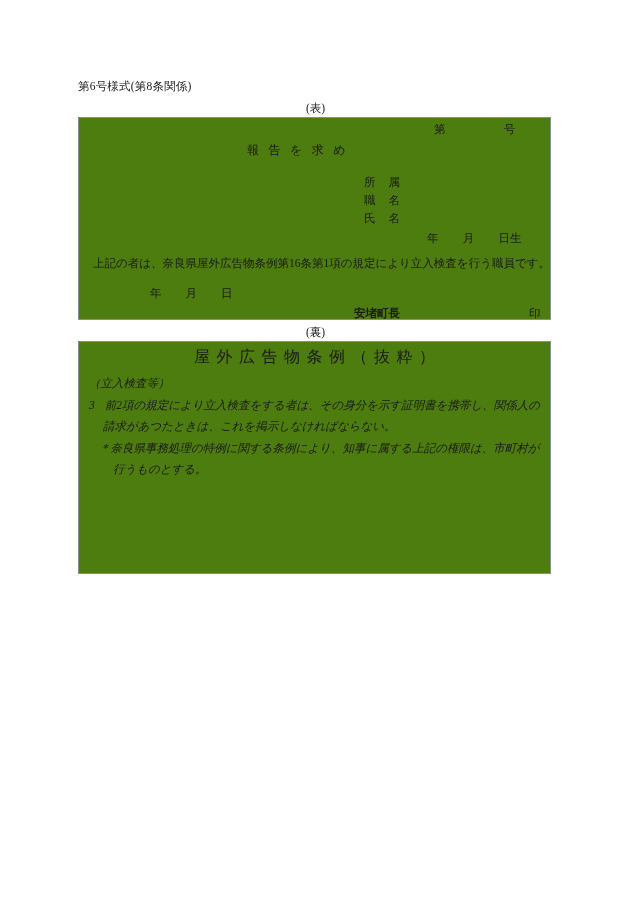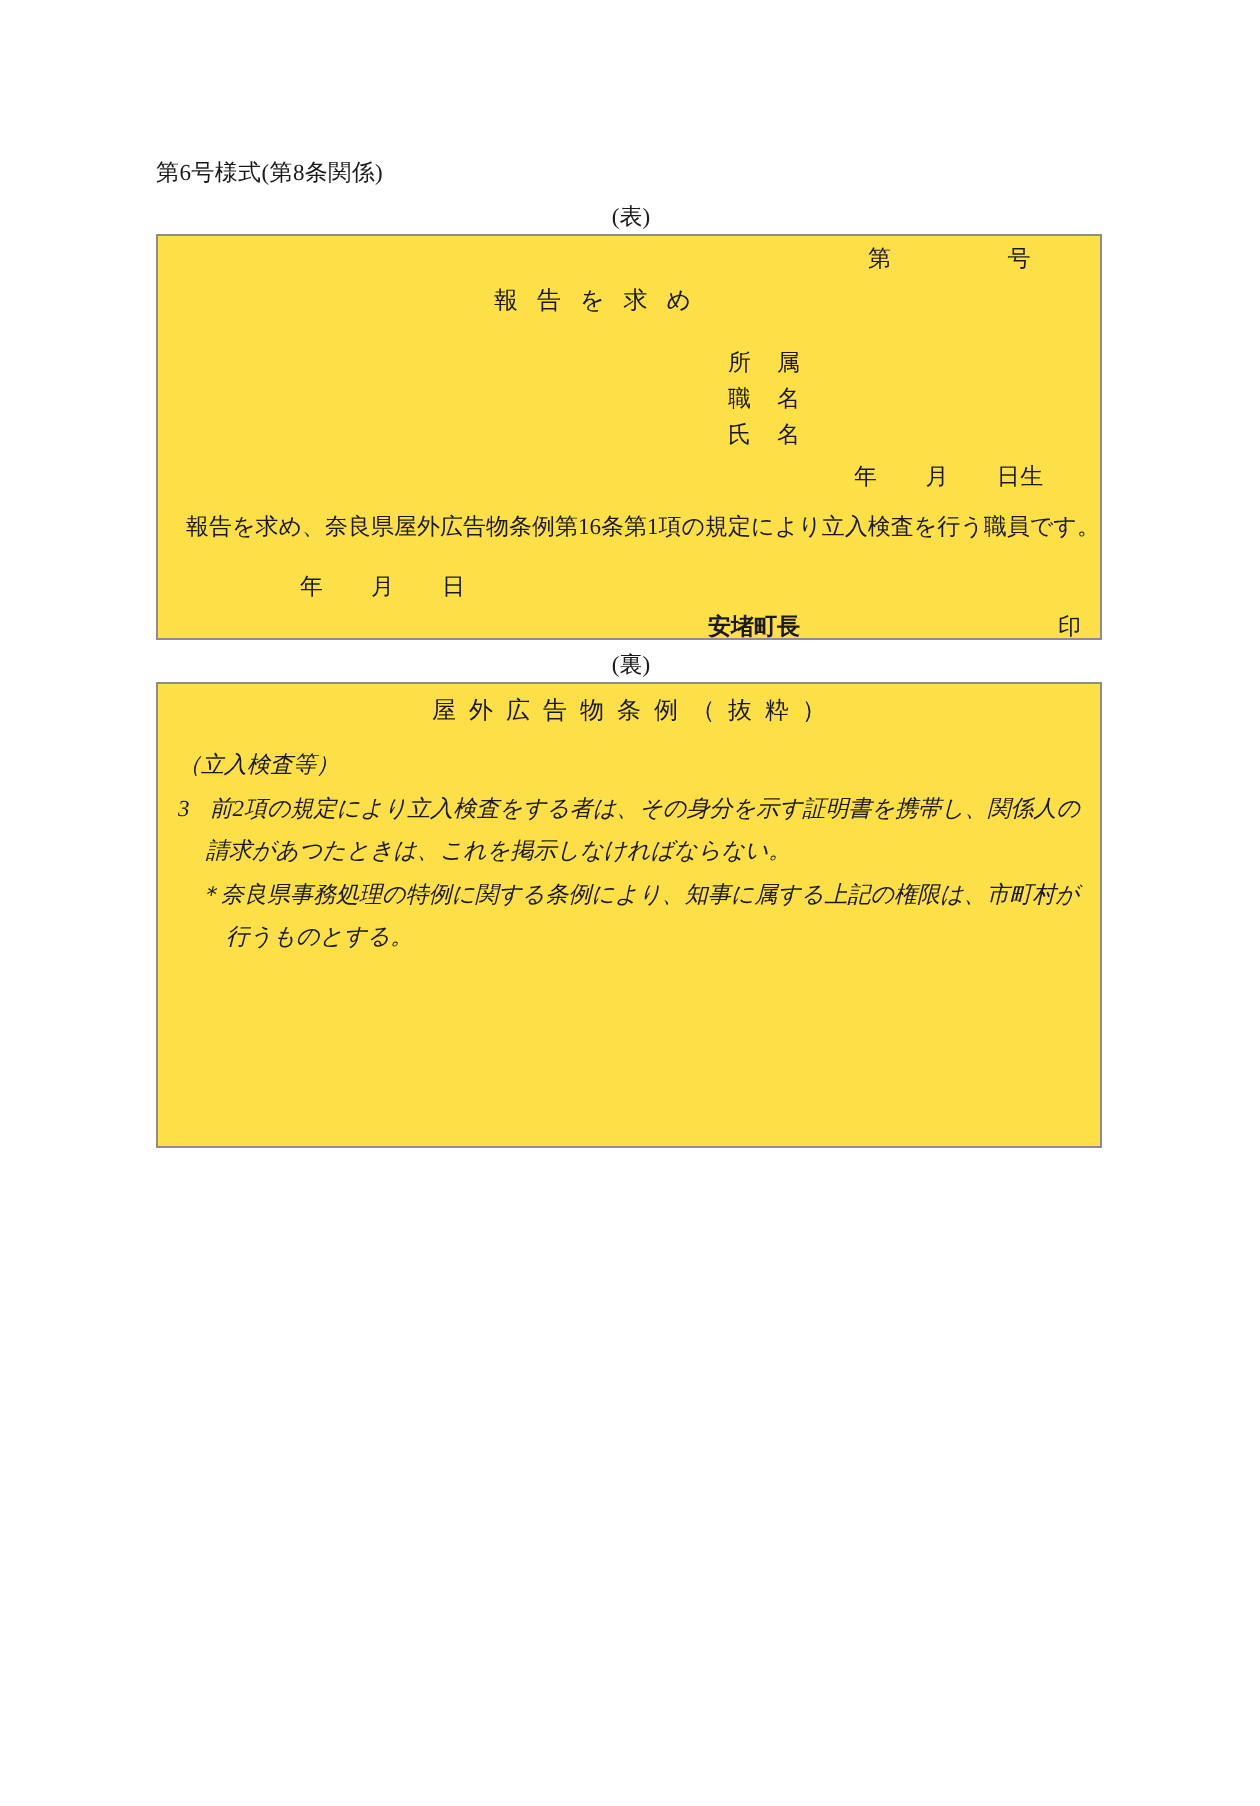--- a/index.html
+++ b/index.html
@@ -47,21 +47,21 @@
   }
   .side-label.front { top: 101px; }
   .side-label.back  { top: 325px; }
 
   
   .box {
     position: absolute;
     left: 78px;
     width: 473px;
     border: 1px solid #8d8d8d;
-    background: #fde047;
+    background: #4d7c0f;
     box-sizing: border-box;
   }
   .box.front { top: 117px; height: 203px; }
   .box.back  { top: 341px; height: 233px; }
 
   
   .abs { position: absolute; white-space: nowrap; font-size: 11.5px; }
 
   .cert-number {
     top: 4px;
@@ -116,21 +116,21 @@
     left: 450px;
     font-size: 11.5px;
   }
 
   
   .ord-title {
     top: 5px;
     left: 0;
     width: 471px;
     text-align: center;
-    font-size: 12px;
+    font-size: 16px;
     letter-spacing: 6.5px;
     text-indent: 6.5px;
   }
 
   .back-body {
     position: absolute;
     top: 31px;
     left: 10px;
     width: 455px;
     font-size: 11.5px;
@@ -177,21 +177,21 @@
     <div class="abs field-list">
       <div><span>所</span><span class="sp"></span><span>属</span></div>
       <div><span>職</span><span class="sp"></span><span>名</span></div>
       <div><span>氏</span><span class="sp"></span><span>名</span></div>
     </div>
 
     <div class="abs birth-line">
       <span>年</span><span class="sp"></span><span>月</span><span class="sp"></span><span>日生</span>
     </div>
 
-    <div class="abs statement">報告を求め、奈良県屋外広告物条例第16条第1項の規定により立入検査を行う職員です。</div>
+    <div class="abs statement">上記の者は、奈良県屋外広告物条例第16条第1項の規定により立入検査を行う職員です。</div>
 
     <div class="abs date-line">
       <span>年</span><span class="sp"></span><span>月</span><span class="sp"></span><span>日</span>
     </div>
 
     <div class="abs signer">安堵町長</div>
 
     <div class="abs seal">印</div>
   </div>
 

